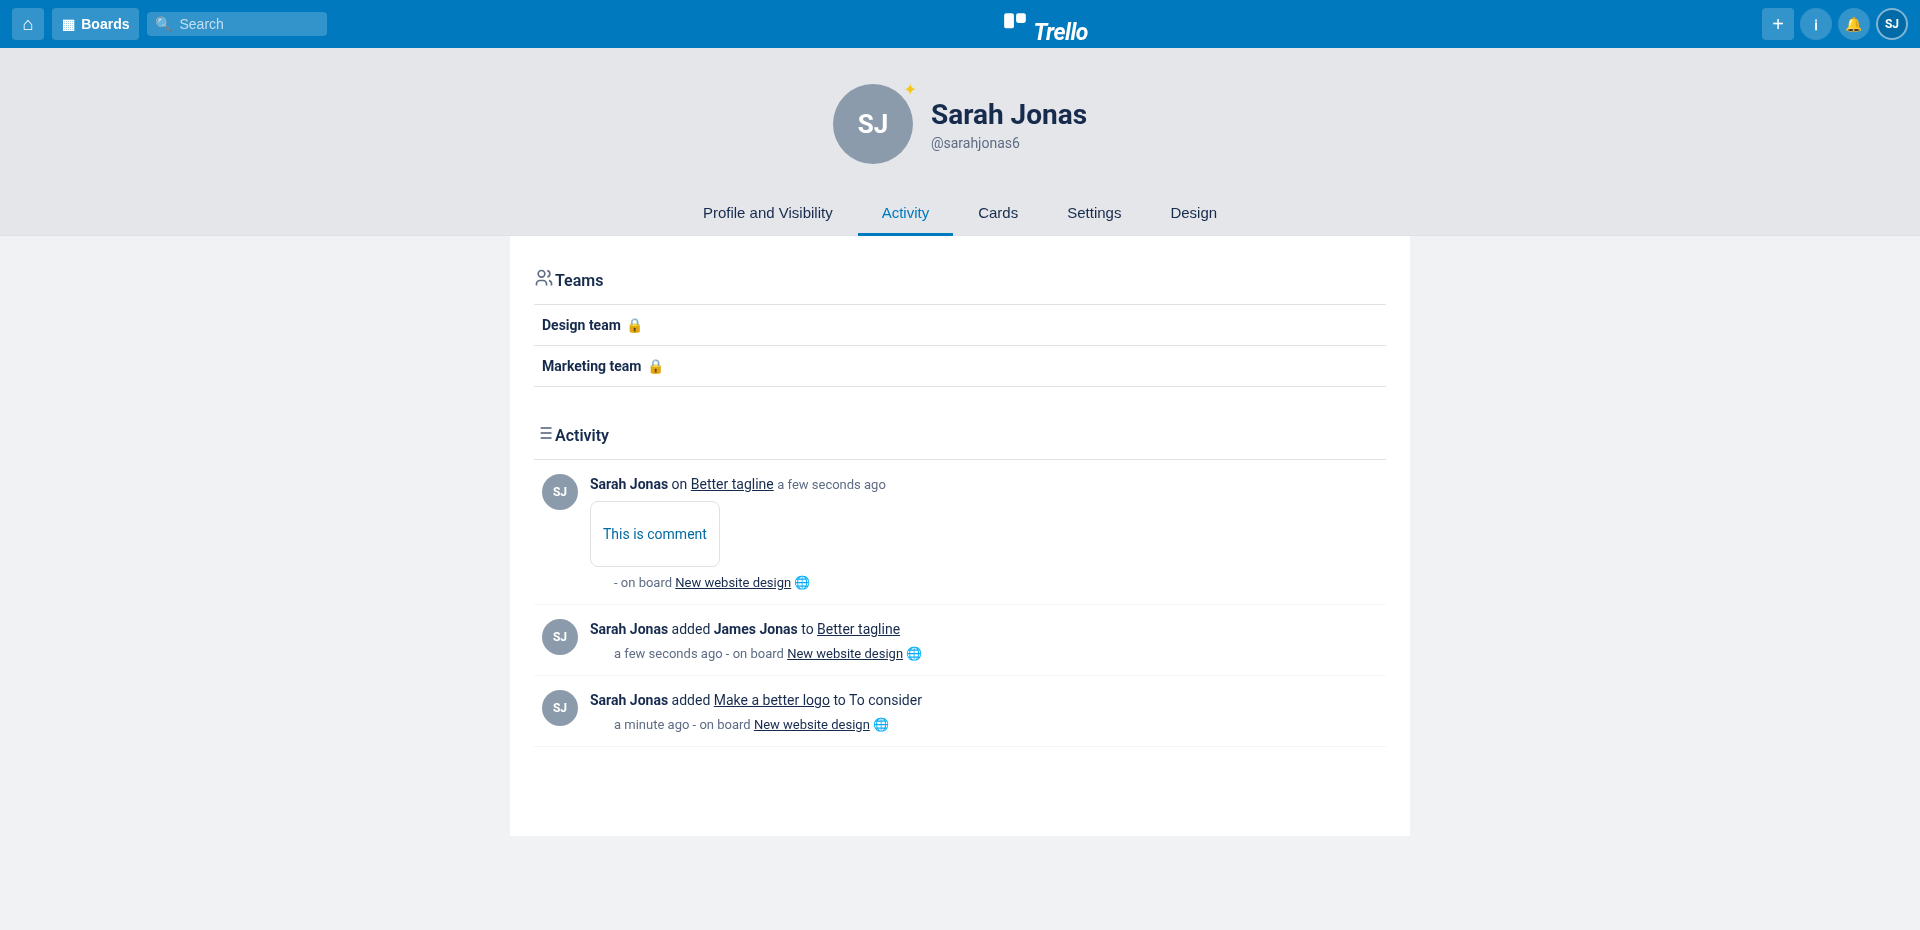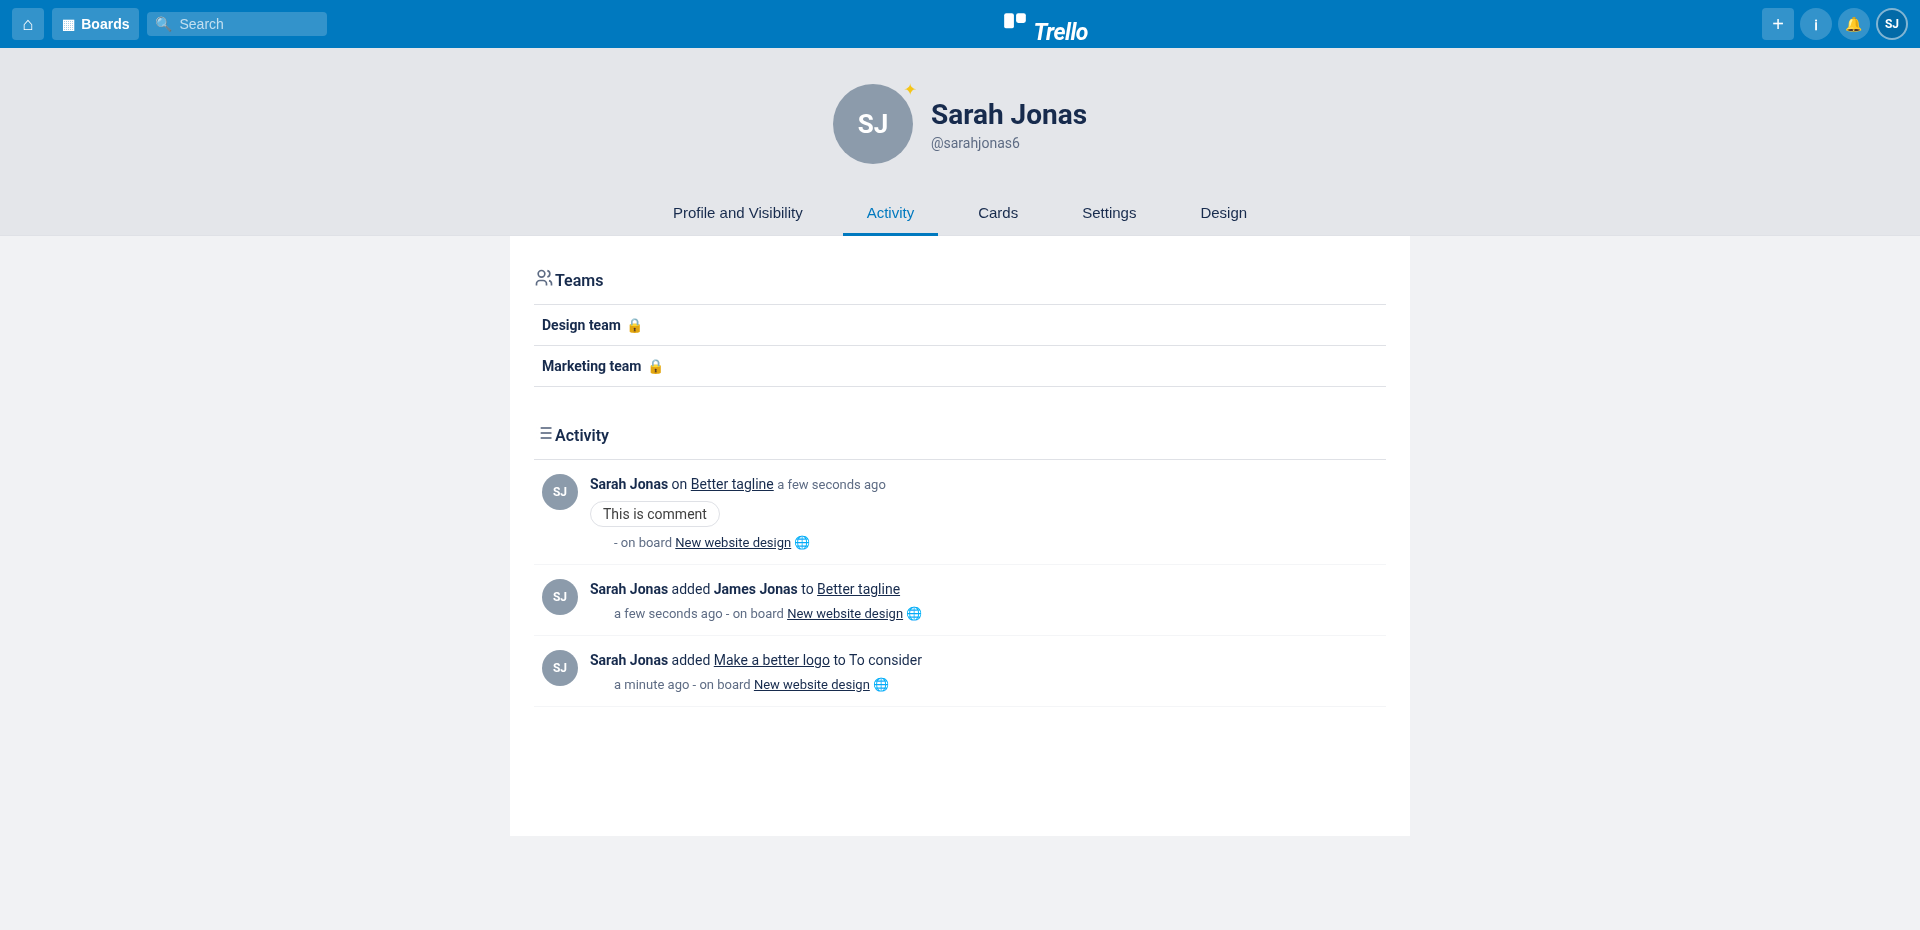--- a/index.html
+++ b/index.html
@@ -174,21 +174,21 @@
       border-bottom: 3px solid transparent;
       margin-bottom: -1px;
       text-decoration: none;
     }
     .tab.active {
       border-bottom: 3px solid #0079bf;
       color: #0079bf;
     }
     .tab-container {
       display: flex;
-      gap: 16px;
+      gap: 1px;
     }
 
     
     .page-content {
       max-width: 900px;
       margin: 0 auto;
       padding: 32px 24px;
       background: white;
       min-height: 600px;
     }
@@ -257,24 +257,24 @@
     }
     .activity-text a {
       color: #172b4d;
       text-decoration: underline;
     }
     .activity-text strong { font-weight: 700; }
     .activity-time { color: #5e6c84; font-size: 13px; }
     .activity-comment {
       background: white;
       border: 1px solid #dfe1e6;
-      border-radius: 14px;
-      padding: 4px 12px;
-      font-size: 14px;
-      color: #404040;
+      border-radius: 8px;
+      padding: 24px 12px;
+      font-size: 14px;
+      color: #0369a1;
       display: inline-block;
       margin-bottom: 8px;
     }
     .activity-board {
       font-size: 13px;
       color: #5e6c84;
       margin-left: 24px;
     }
     .activity-board a {
       color: #172b4d;

